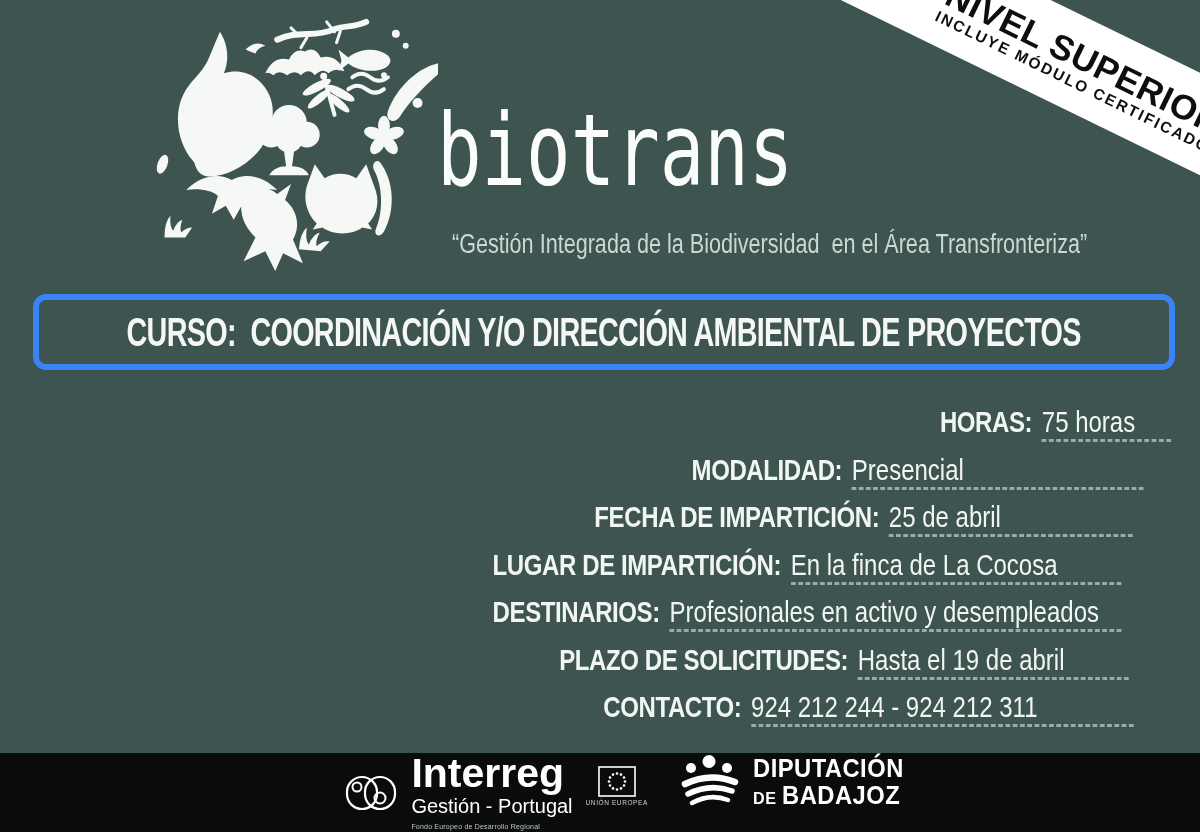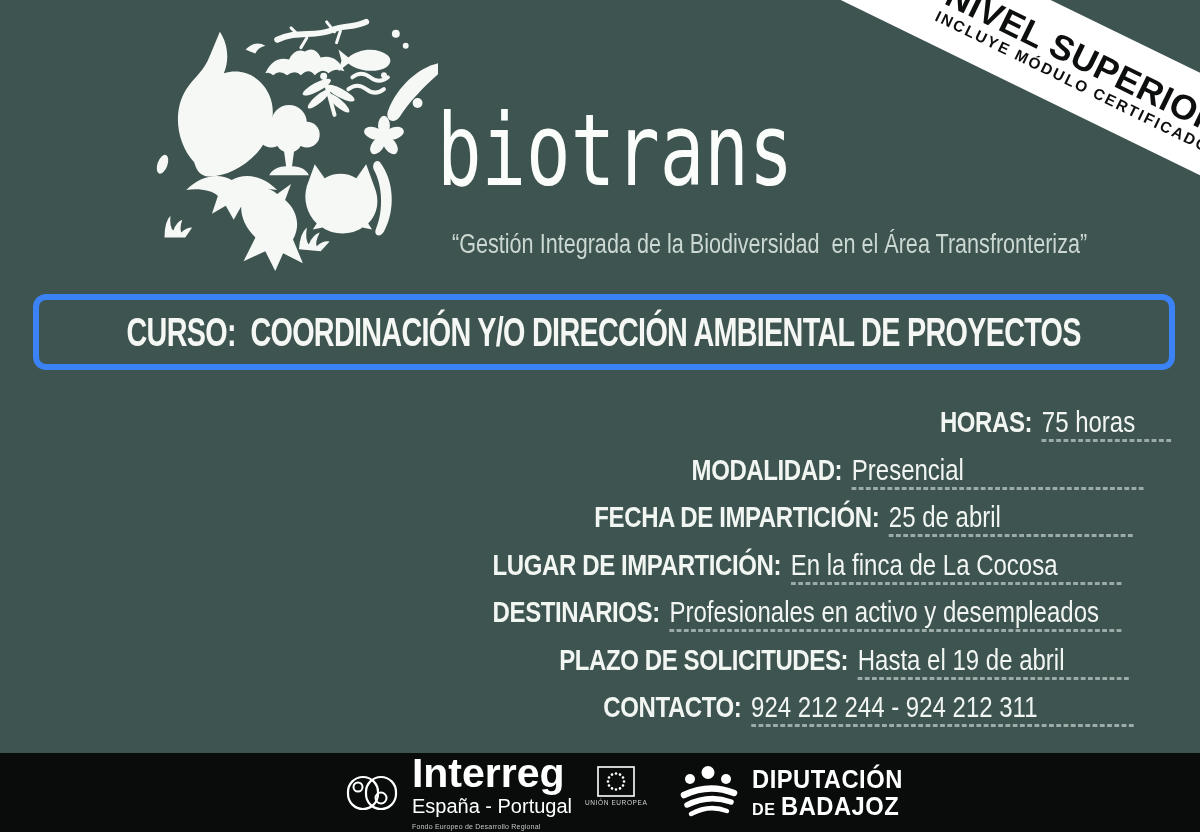--- a/index.html
+++ b/index.html
@@ -77,21 +77,21 @@
   .detail-row:nth-child(4) .dvalue{padding-right:80px;}
   .detail-row:nth-child(5) .dvalue{padding-right:28px;}
   .detail-row:nth-child(6) .dvalue{padding-right:80px;}
   .detail-row:nth-child(7) .dvalue{padding-right:120px;}
 
   
   .footer{
     position:absolute;left:0;bottom:0;width:1200px;height:79px;
     background:#0a0c0c;display:flex;align-items:center;justify-content:center;
   }
-  .footer-inner{display:flex;align-items:center;gap:32px;transform:translateX(28px);}
+  .footer-inner{display:flex;align-items:flex-start;gap:32px;transform:translateX(28px);}
   .interreg{display:flex;align-items:center;gap:13px;}
   .interreg-text{display:flex;flex-direction:column;}
   .interreg-name{font-size:41px;font-weight:700;color:#fff;line-height:.92;letter-spacing:0;}
   .interreg-region{font-size:20px;font-weight:400;color:#fff;margin-top:3px;}
   .interreg-fund{font-size:7px;color:#c2c7c4;margin-top:5px;letter-spacing:.2px;}
   .eu{display:flex;flex-direction:column;align-items:center;margin-top:-14px;}
   .eu-caption{font-size:6.5px;color:#cfd3d0;letter-spacing:.6px;margin-top:2px;}
   .dip{display:flex;align-items:center;gap:11px;}
   .dip-text{display:flex;flex-direction:column;transform:scaleX(.95);transform-origin:left;}
   .dip-line1{font-size:25px;font-weight:700;color:#fff;letter-spacing:.5px;line-height:1.05;}
@@ -209,21 +209,21 @@
 
       <div class="interreg">
         <svg width="54" height="50" viewBox="0 0 54 50">
           <rect x="3" y="9" width="30" height="32" rx="15" fill="none" stroke="#fff" stroke-width="2.2"></rect>
           <rect x="21" y="9" width="30" height="32" rx="15" fill="none" stroke="#fff" stroke-width="2.2"></rect>
           <circle cx="13" cy="19" r="4.5" fill="none" stroke="#fff" stroke-width="2"></circle>
           <circle cx="36" cy="30" r="5.5" fill="none" stroke="#fff" stroke-width="2"></circle>
         </svg>
         <div class="interreg-text">
           <div class="interreg-name">Interreg</div>
-          <div class="interreg-region">España - Portugal</div>
+          <div class="interreg-region">Gestión - Portugal</div>
           <div class="interreg-fund">Fondo Europeo de Desarrollo Regional</div>
         </div>
         <div class="eu">
           <svg width="38" height="31" viewBox="0 0 38 31">
             <rect x="1" y="1" width="36" height="29" fill="#0a0c0c" stroke="#fff" stroke-width="1.6"></rect>
             <g fill="#fff">
               <circle cx="19" cy="7.5" r="1.3"></circle>
                 <circle cx="23" cy="8.6" r="1.3"></circle>
               <circle cx="26" cy="11.5" r="1.3"></circle>
                 <circle cx="27" cy="15.5" r="1.3"></circle>

